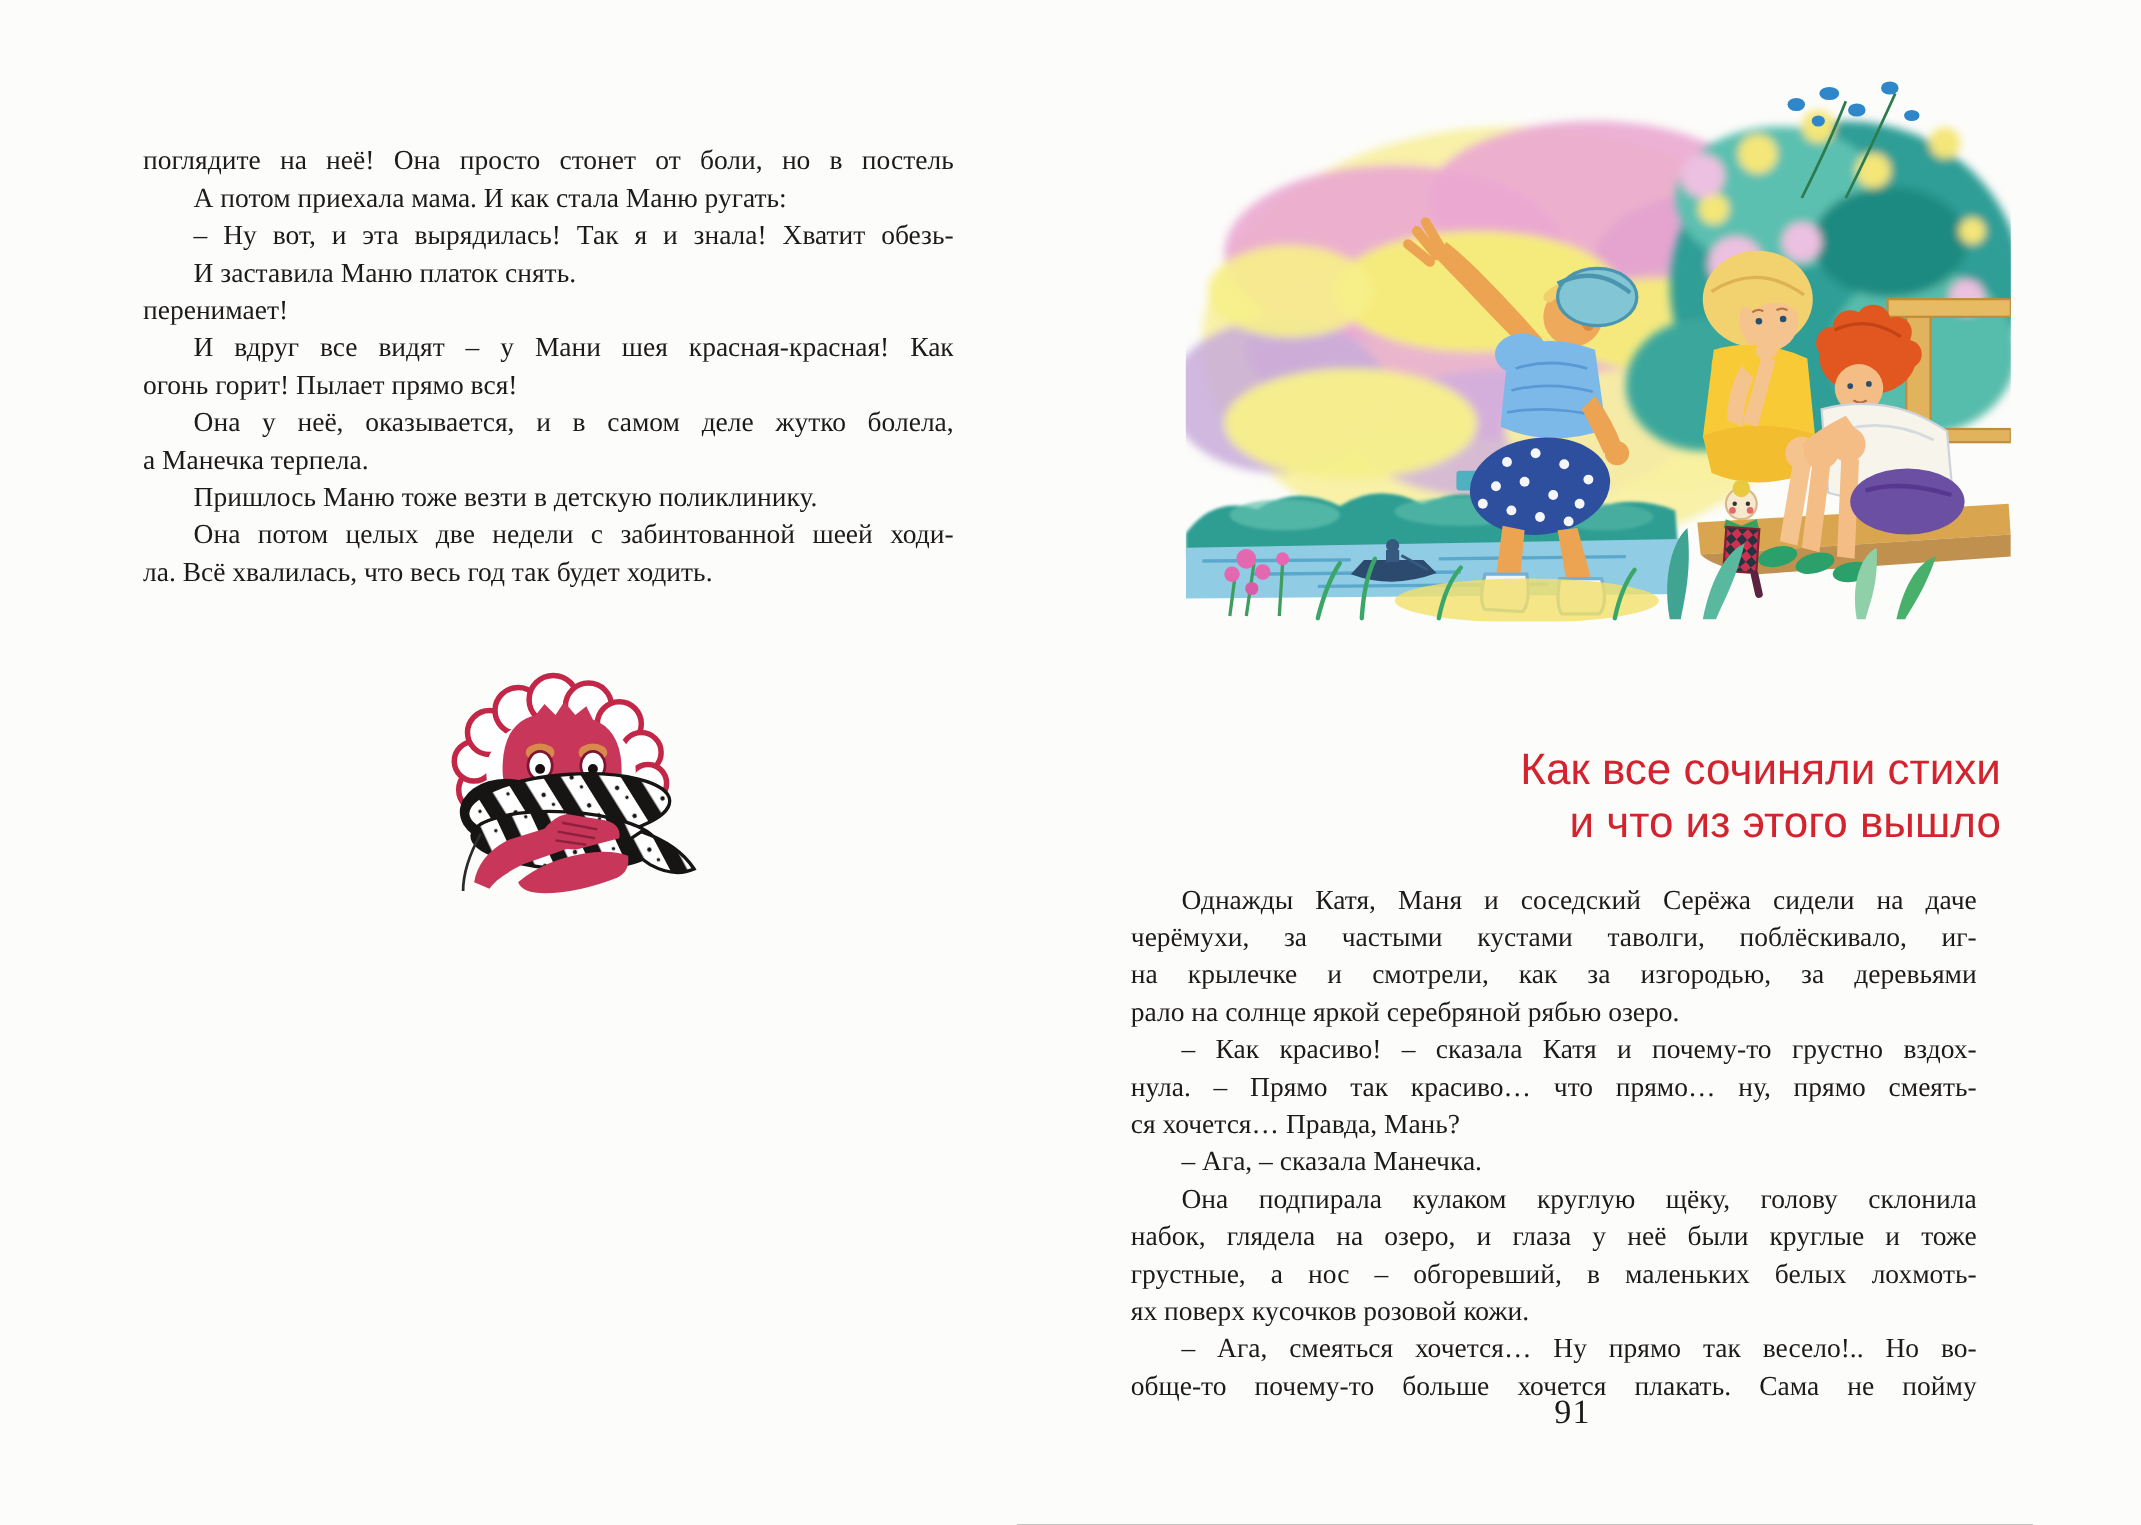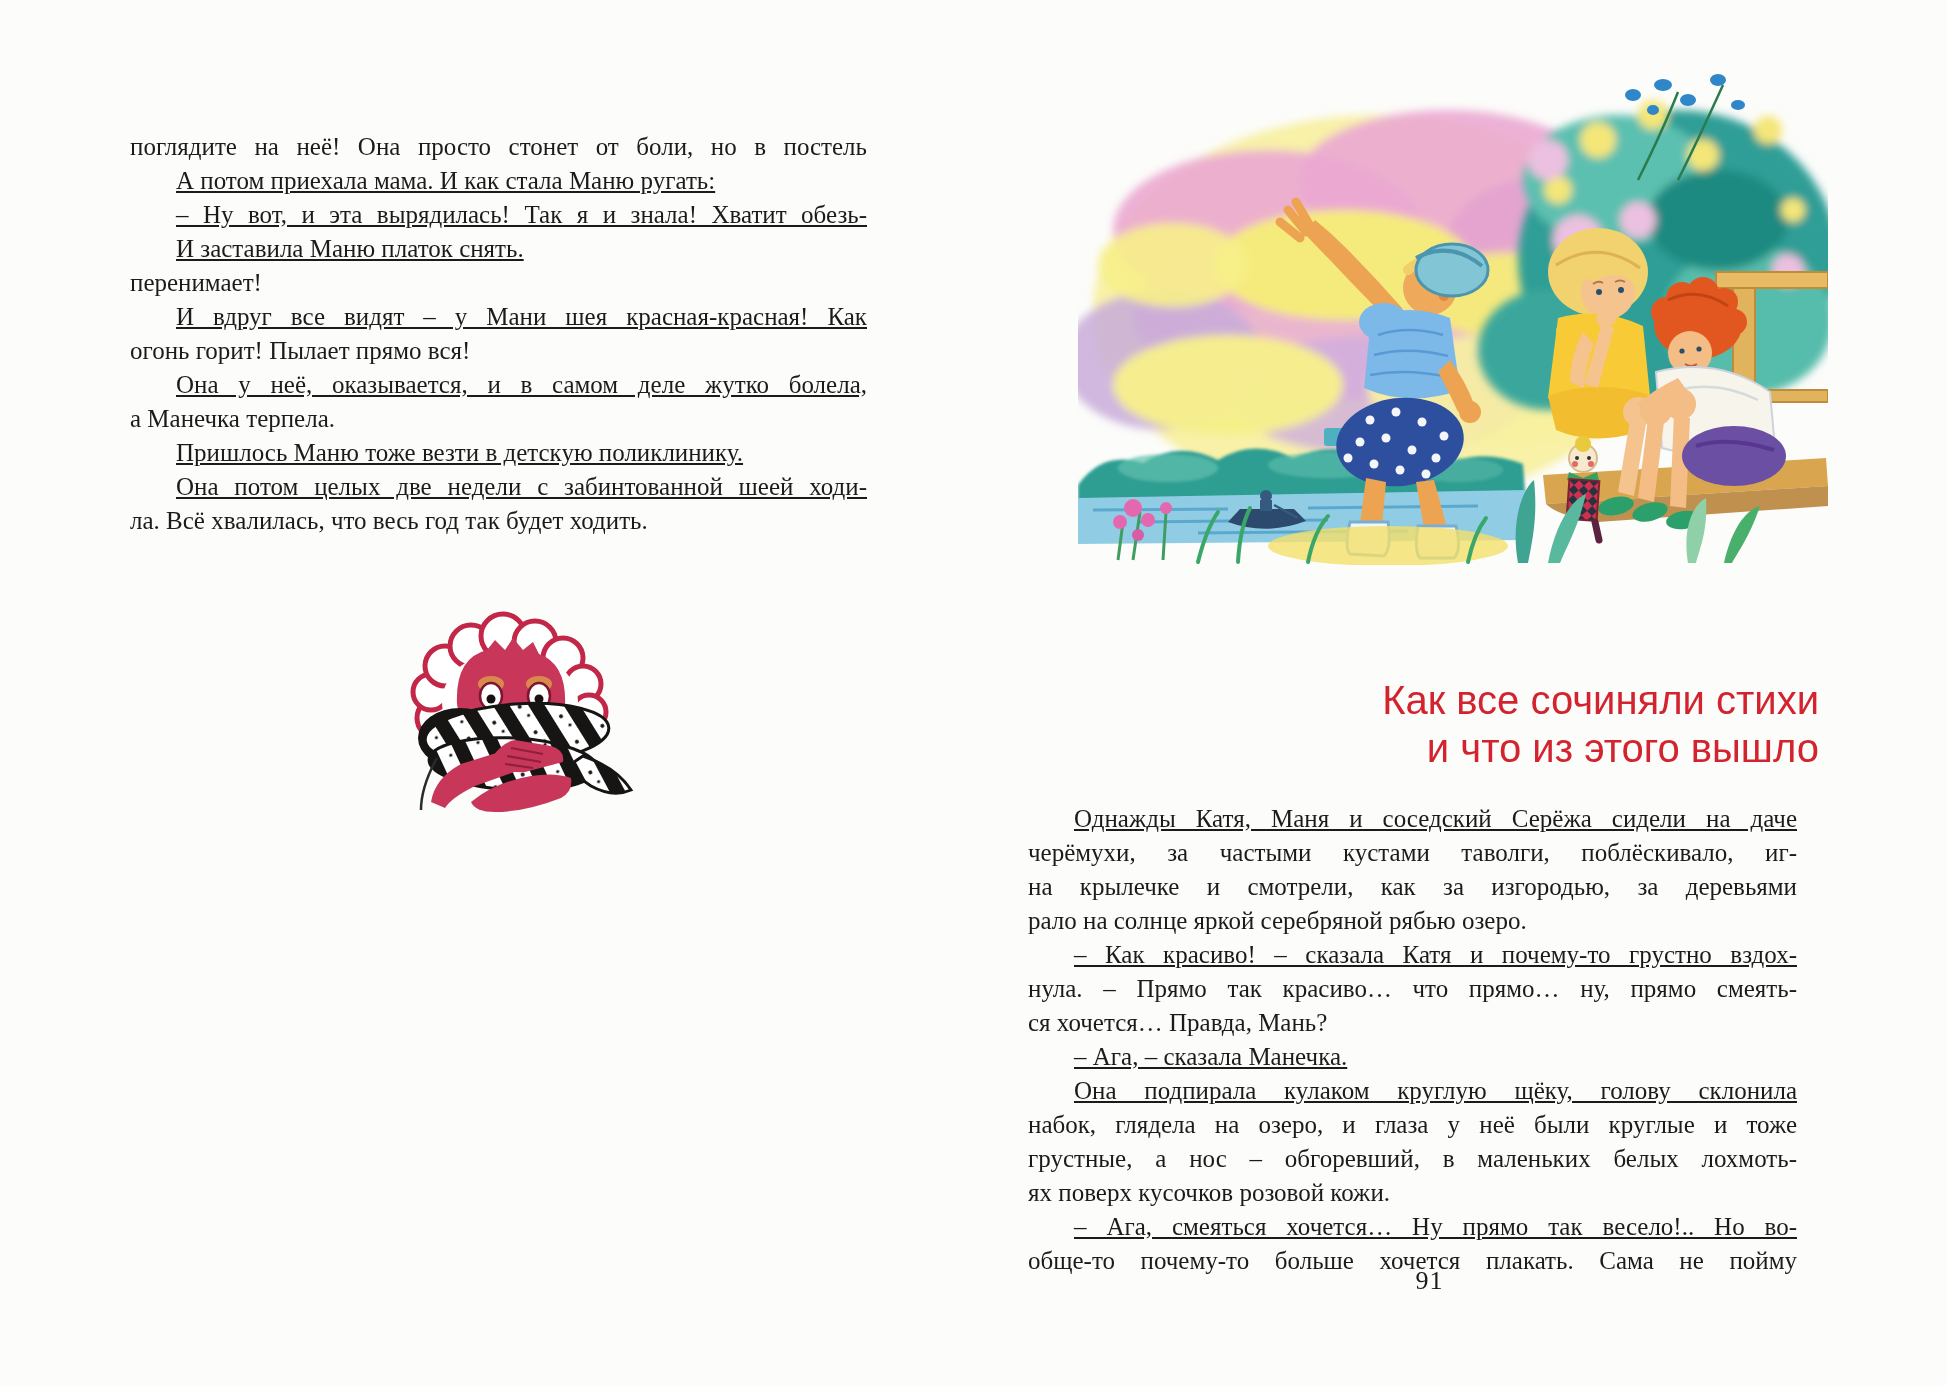--- a/index.html
+++ b/index.html
@@ -17,38 +17,38 @@
   #page-right { left:973px; width:973px; }
 
   .textblock { position:absolute; font-size:25px; line-height:34px;margin-top:32px; }
   .textblock .line {
     text-align:justify;
     text-align-last:justify;
     height:34px; overflow:hidden;
     white-space:normal;
   }
   .textblock .line.last  { text-align-last:left; }
-  .textblock .line.indent{ text-indent:46px;text-decoration:underline; }
+  .textblock .line.indent{ text-indent:46px; }
 
   #left-text  { left:130px;  top:98px;  width:737px; }
   #right-text { left:1028px; top:770px; width:769px; }
 
   .chapter-title {
     position:absolute; left:1050px; top:676px; width:769px;
     text-align:right;
     font-family:"Liberation Sans", sans-serif;
     font-weight:normal;
     font-size:40px; line-height:48px;
     color:var(--red,#d2232e);
   }
   .chapter-title span { display:block; }
 
   .page-number {
     position:absolute; left:1045px; top:1266px; width:769px;
-    text-align:center; font-size:26px; letter-spacing:1px;
+    text-align:center; font-size:31px; letter-spacing:1px;
   }
 
   svg.illo { position:absolute; display:block; }
   #left-illo  { left:375px;  top:606px; }
   #right-illo { left:1078px; top:60px; }
 </style>
 </head>
 <body>
 
 <div class="spread">

